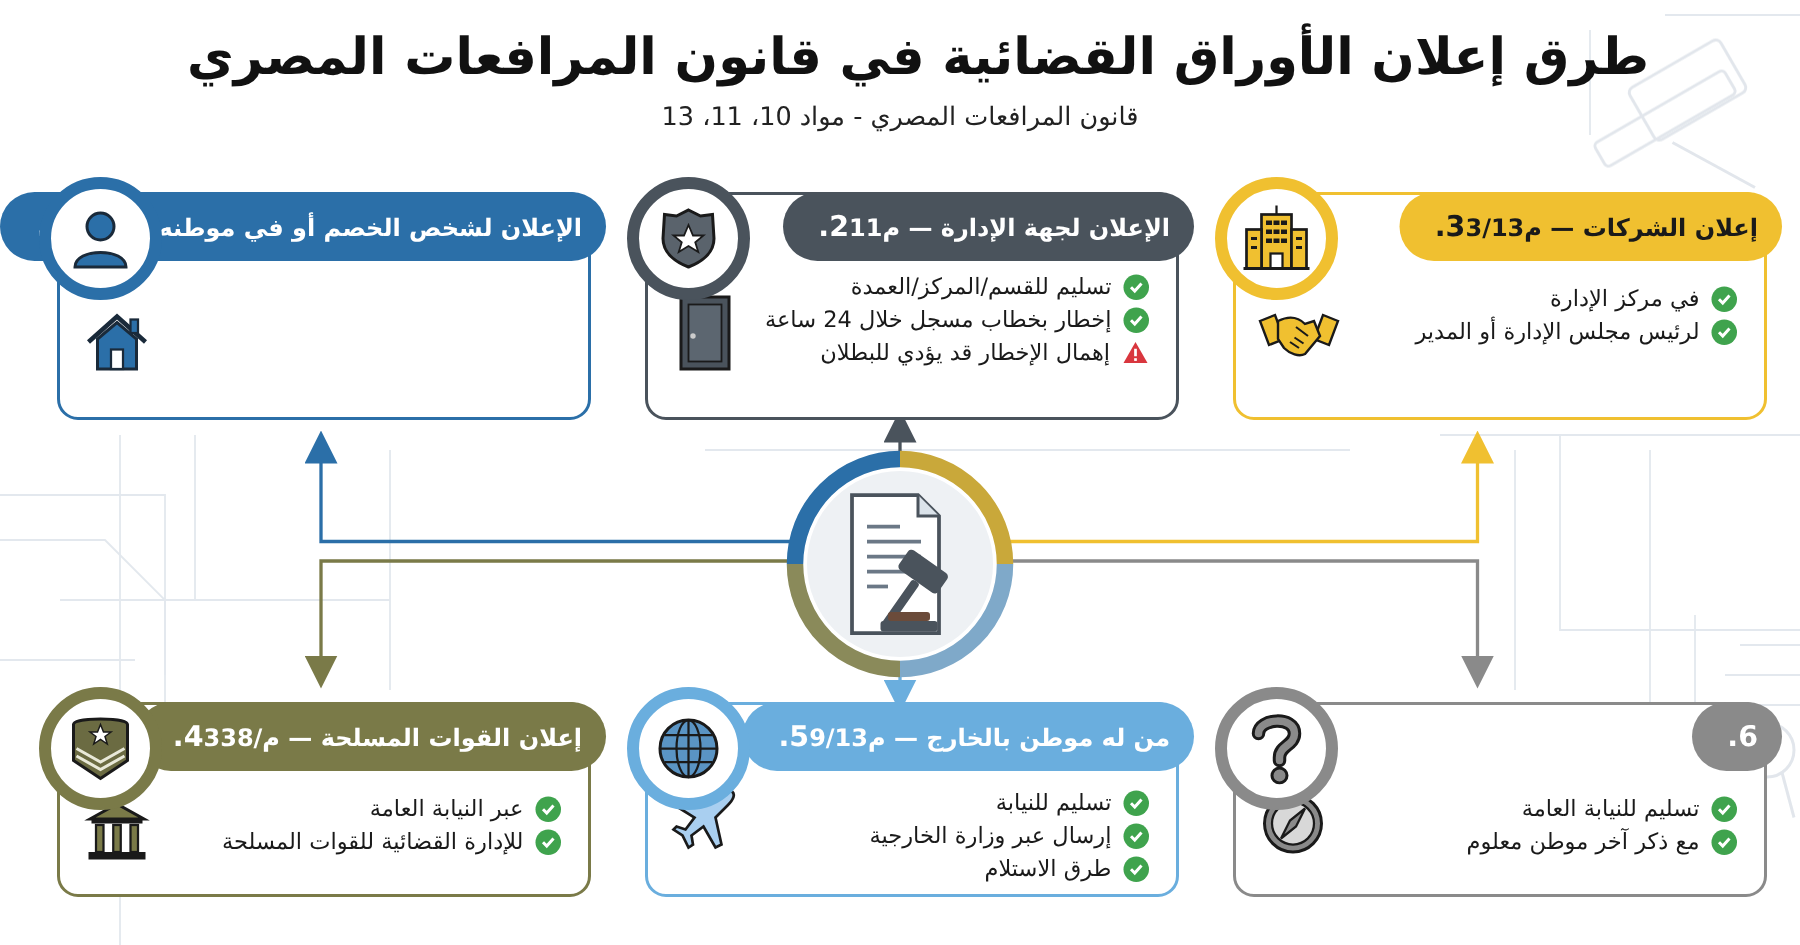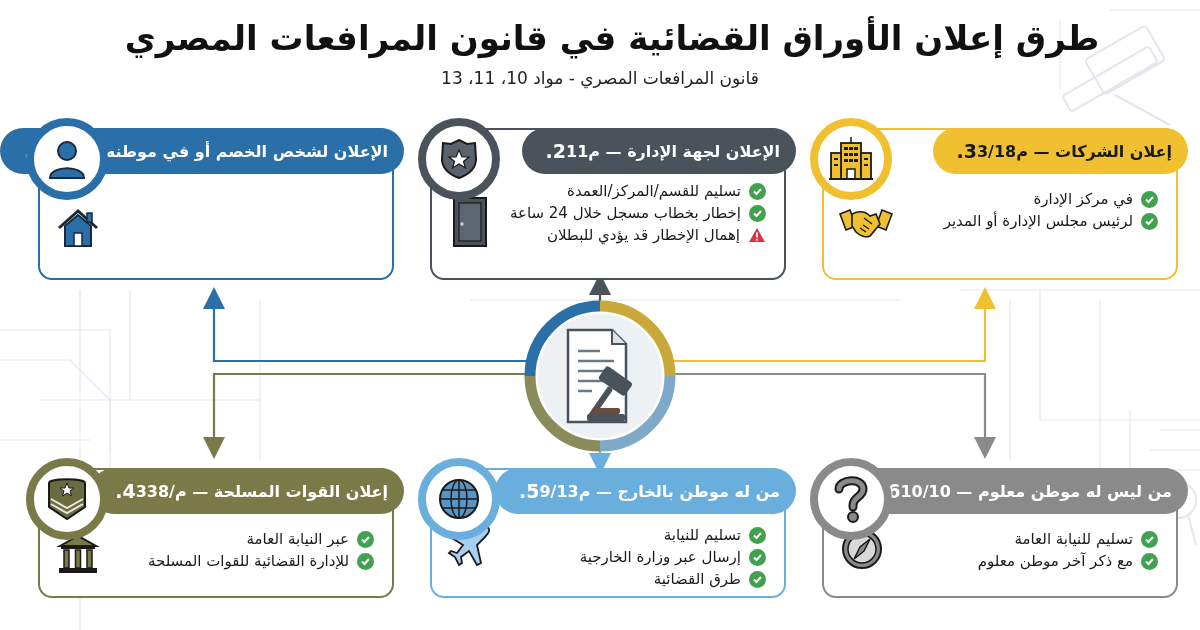--- a/index.html
+++ b/index.html
@@ -198,21 +198,21 @@
           <rect x="8.1" y="5.5" width="1.8" height="5" fill="#fff"></rect>
           <rect x="8.1" y="11.8" width="1.8" height="1.8" fill="#fff"></rect>
         </svg>
         <span>إهمال الإخطار قد يؤدي للبطلان</span>
       </li>
   </ul>
 </div>
 
 <div class="card" style="--c:#f0c030; left:822px; top:128px; height:152px;">
   <div class="card-header" style="color:#1a1a1a;">
-    <span>إعلان الشركات — م3/18</span>
+    <span>إعلان الشركات — م3/13</span>
     <span class="num">3.</span>
   </div>
   <div class="badge">
     <svg width="48" height="48" viewBox="0 0 48 48">
       <path d="M24 2 V8" stroke="#1a1a1a" stroke-width="1.5"></path>
       <rect x="14" y="8" width="20" height="36" fill="#f0c030" stroke="#1a1a1a" stroke-width="1.8"></rect>
       <rect x="4" y="18" width="10" height="26" fill="#f0c030" stroke="#1a1a1a" stroke-width="1.8"></rect>
       <rect x="34" y="18" width="10" height="26" fill="#f0c030" stroke="#1a1a1a" stroke-width="1.8"></rect>
       <g fill="#1a1a1a">
           <rect x="17" y="12" width="4" height="3"></rect>
@@ -341,28 +341,27 @@
           </svg>
         </span>
         <span>إرسال عبر وزارة الخارجية</span>
       </li>
     <li class="item">
         <span class="check">
           <svg width="11" height="11" viewBox="0 0 11 11">
             <path d="M2 5.5 L4.5 8 L9 3" stroke="#fff" stroke-width="2" fill="none"></path>
           </svg>
         </span>
-        <span>طرق القضائية</span>
+        <span>طرق الاستلام</span>
       </li>
   </ul>
 </div>
 
 <div class="card" style="--c:#8a8a8a; left:822px; top:468px; height:130px;">
   <div class="card-header">
-    <span>من ليس له موطن معلوم — 10/10</span>
     <span class="num">6.</span>
   </div>
   <div class="badge">
     <svg width="40" height="48" viewBox="0 0 40 48">
       <path d="M8 14 C8 4 32 2 32 14 C32 22 22 22 22 30 V32" stroke="#1a1a1a" stroke-width="9" fill="none" stroke-linecap="round"></path>
       <path d="M8 14 C8 4 32 2 32 14 C32 22 22 22 22 30 V32" stroke="#8a8a8a" stroke-width="5" fill="none" stroke-linecap="round"></path>
       <circle cx="22" cy="42" r="5" fill="#8a8a8a" stroke="#1a1a1a" stroke-width="2"></circle>
     </svg>
   </div>
   <div class="side-icon" style="top:52px;">

